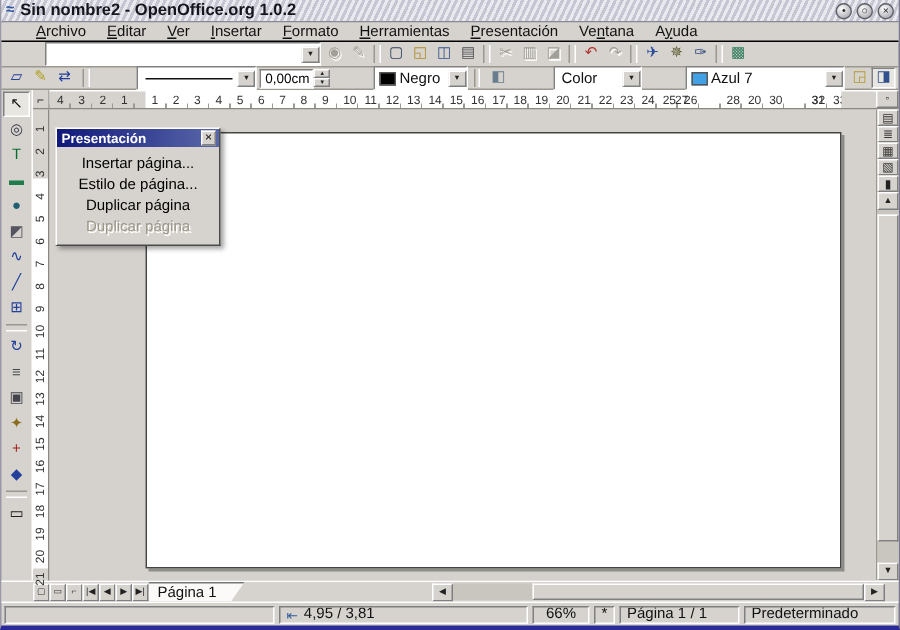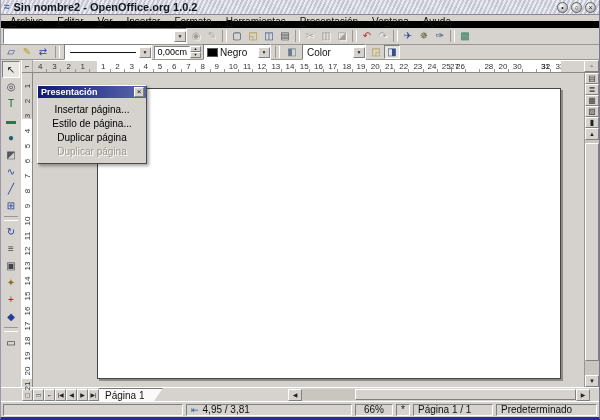--- a/index.html
+++ b/index.html
@@ -11,37 +11,37 @@
   
   .titlebar { height:15px; display:flex; align-items:center; padding:0 3px 0 3px; flex:0 0 15px;
     background:repeating-linear-gradient(115deg,#e9e9f0 0 2px,#c6c6d2 2px 4px); border-bottom:1px solid #8a8898; }
   .appicon { font-size:10px; font-weight:bold; color:#2a52a0; margin-right:4px; line-height:1; }
   .wtitle { font-size:11px; font-weight:bold; color:#15151d; white-space:nowrap; }
   .wbtns { margin-left:auto; display:flex; gap:3px; }
   .wbtn { width:11px; height:11px; border-radius:50%; border:1px solid #606068; font-size:7px; line-height:1;
     background:radial-gradient(circle at 35% 30%,#fdfdfd,#9a9aa4); display:flex; align-items:center; justify-content:center; cursor:default; padding:0; color:#222; }
 
   
-  .menubar { height:13px; flex:0 0 13px; display:flex; padding-left:2px; background:#d6d3ce; border-bottom:7px solid #000000; }
+  .menubar { height:13px; flex:0 0 13px; display:flex; align-items:center; padding-left:16px; background:#d6d3ce; border-bottom:1px solid #000000; }
   .menu-item { font-size:10px; color:#111; padding:0 7px; line-height:13px; white-space:nowrap; }
   .menu-item u { text-decoration:underline; }
 
   
   .funcbar { height:17px; flex:0 0 17px; display:flex; align-items:center; padding:1px 2px; gap:1px; border-bottom:1px solid #9a978f; }
   .objbar  { height:15px; flex:0 0 15px; display:flex; align-items:center; padding:0 2px; gap:2px; border-bottom:1px solid #9a978f; }
   .tbtn { width:16px; height:14px; background:transparent; border:1px solid transparent; display:flex; align-items:center;
           justify-content:center; padding:0; font-size:10px; line-height:1; cursor:default; }
   .tbtn.pressed { border-color:#808080 #fff #fff #808080; background:#e8e6e1; }
   .tbtn.disabled .glyph { color:#a19f97 !important; text-shadow:1px 1px 0 #fff; }
   .glyph { line-height:1; }
   .tsep { width:5px; height:12px; border-left:1px solid #9a978f; border-right:1px solid #fff; margin:0 2px; }
   .vsep { height:5px; width:14px; border-top:1px solid #9a978f; border-bottom:1px solid #fff; margin:2px 0; }
 
   .combo { display:flex; align-items:center; background:#fff; height:16px;
-           border:1px solid; border-color:#808080 #fff #fff #808080; padding-left:2px; }
+           border:1px solid; border-color:#808080 #fff #fff #808080; padding-left:2px;margin-left:27px; }
   .dd { width:12px; height:11px; margin-left:auto; background:#d6d3ce; border:1px solid; border-color:#fff #808080 #808080 #fff;
         font-size:5px; display:flex; align-items:center; justify-content:center; padding:0; color:#222; }
   .cval { font-size:10px; color:#111; white-space:nowrap; padding:0 3px 0 2px; }
   .swatch { width:11px; height:9px; border:1px solid #555; margin-left:1px; flex:0 0 11px; }
   .lineswatch { flex:1; height:1px; background:#111; margin:0 3px; }
 
   .urlbox { width:184px; }
   .urlbox input { border:none; outline:none; flex:1; height:10px; font-size:10px; font-family:"Liberation Sans",sans-serif; min-width:0; }
   .ficons { display:flex; align-items:center; }
 
@@ -252,20 +252,27 @@
         </button>
     </div>
     <div class="tsep"></div>
     <div class="ficons">
         <button class="tbtn">
           <span class="glyph" style="color: rgb(106, 125, 142);">◧</span>
         </button>
       </div>
     <div class="combo" style="width:64px">
       <span class="cval">Color</span>
+      <button class="dd">
+          <span>▼</span>
+        </button>
+    </div>
+    <div class="combo" style="width:116px">
+      <span class="swatch" style="background: rgb(66, 160, 228);"></span>
+      <span class="cval">Azul 7</span>
       <button class="dd">
           <span>▼</span>
         </button>
     </div>
     <div class="ficons">
         <button class="tbtn">
           <span class="glyph" style="color: rgb(179, 154, 46);">◲</span>
         </button>
         <button class="tbtn pressed">
           <span class="glyph" style="color: rgb(51, 80, 142);">◨</span>

